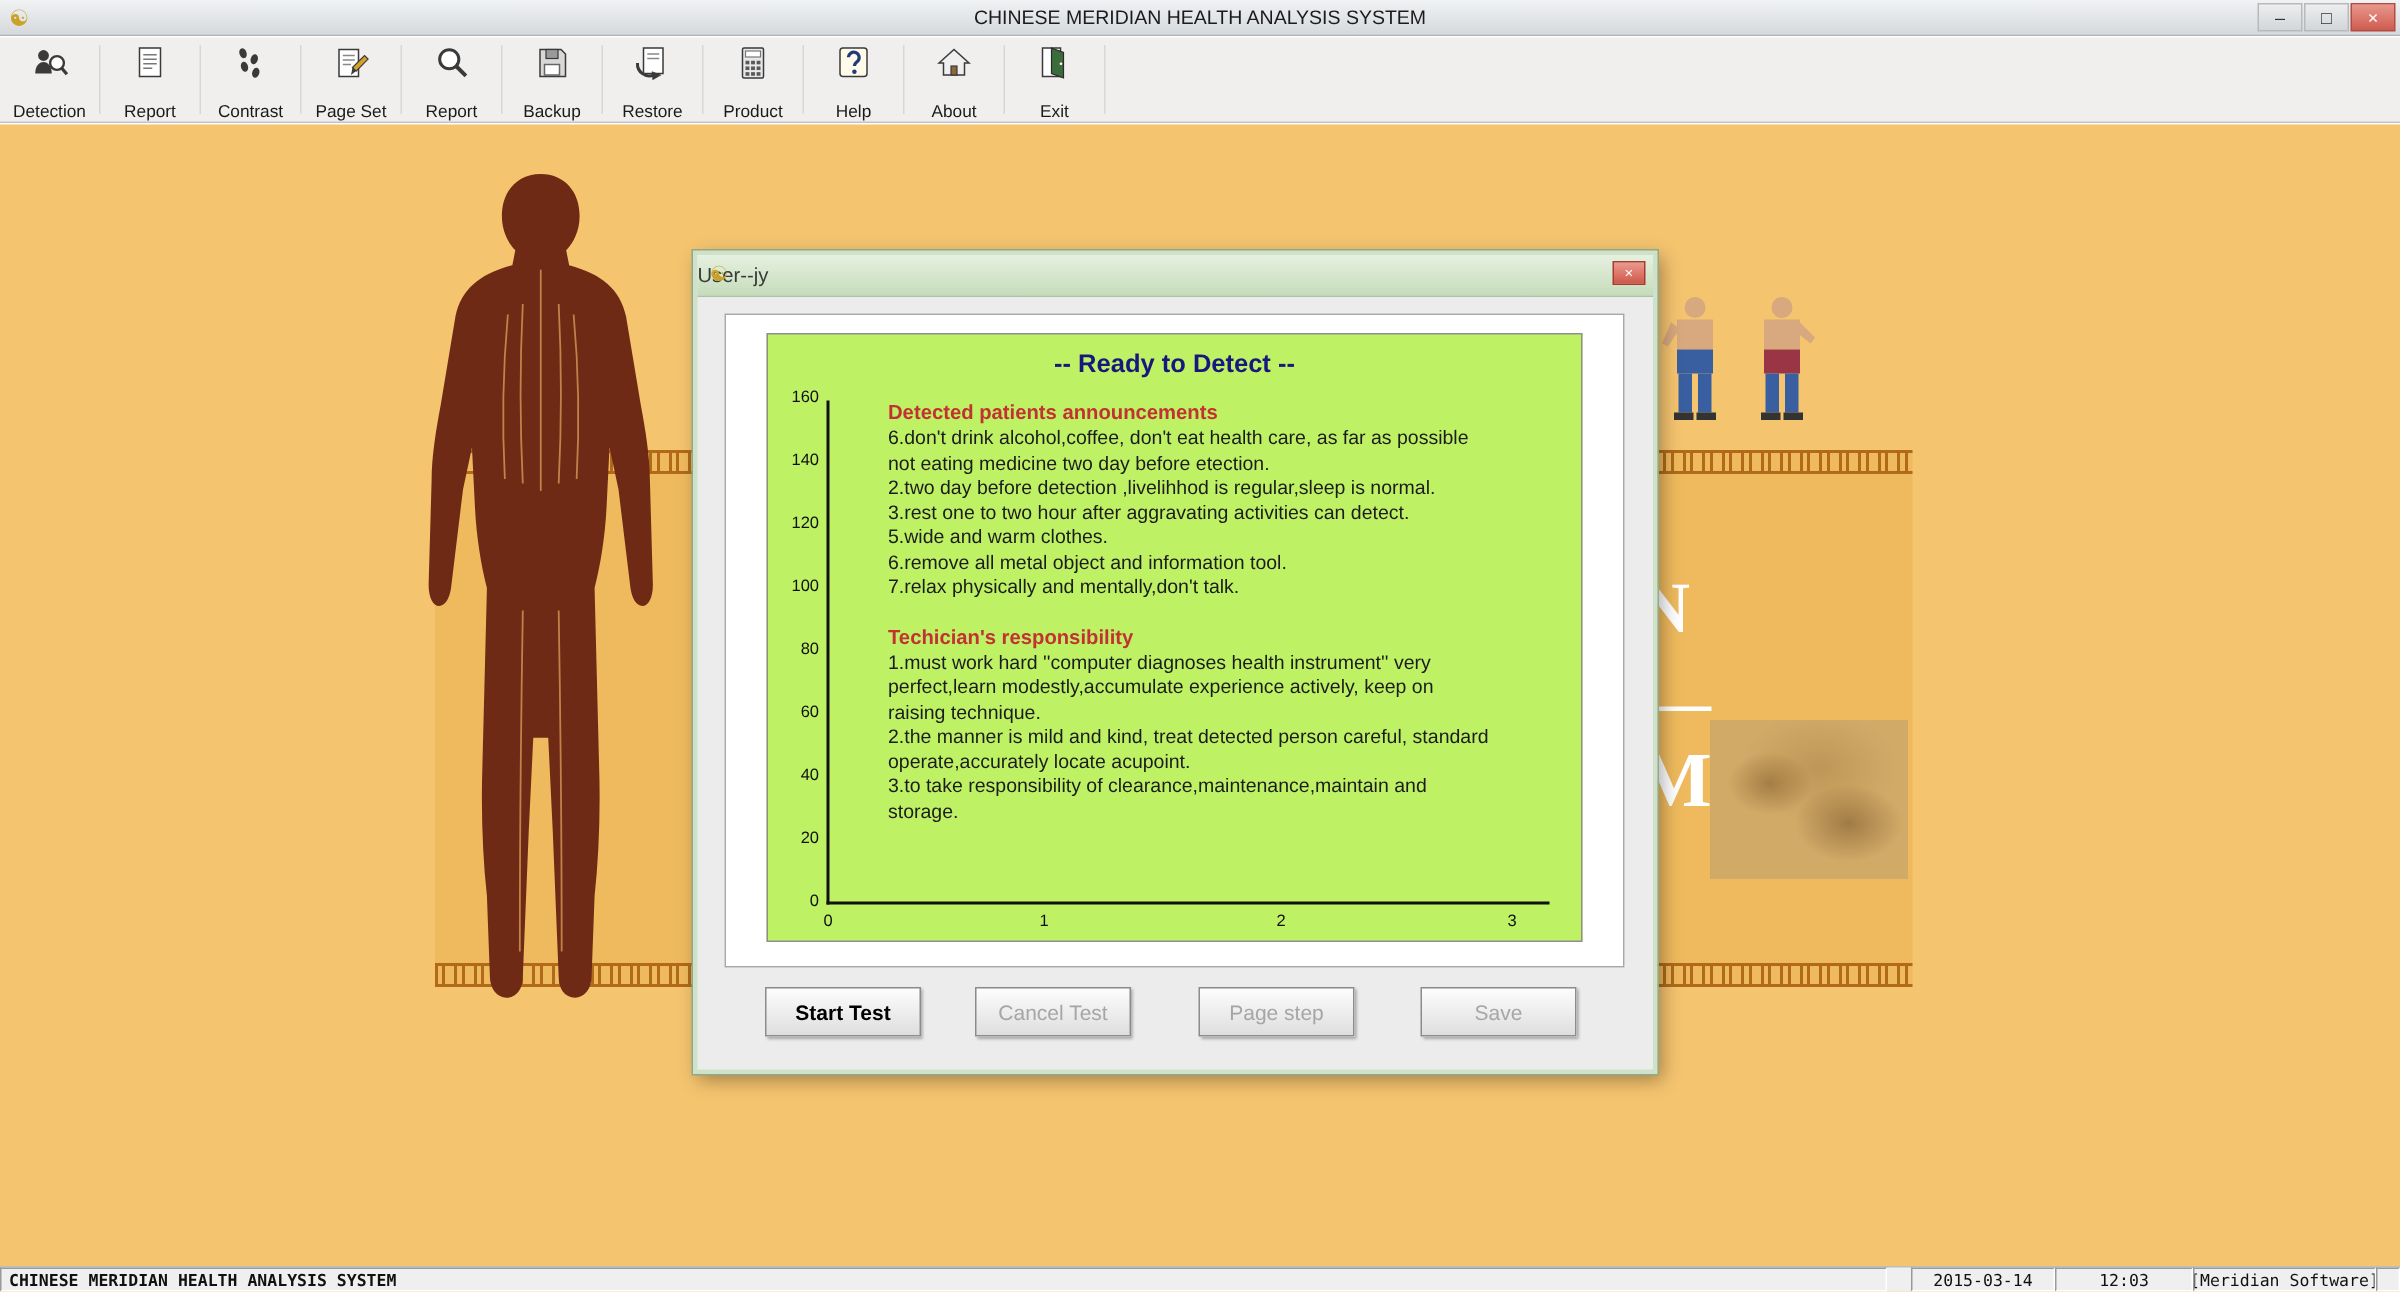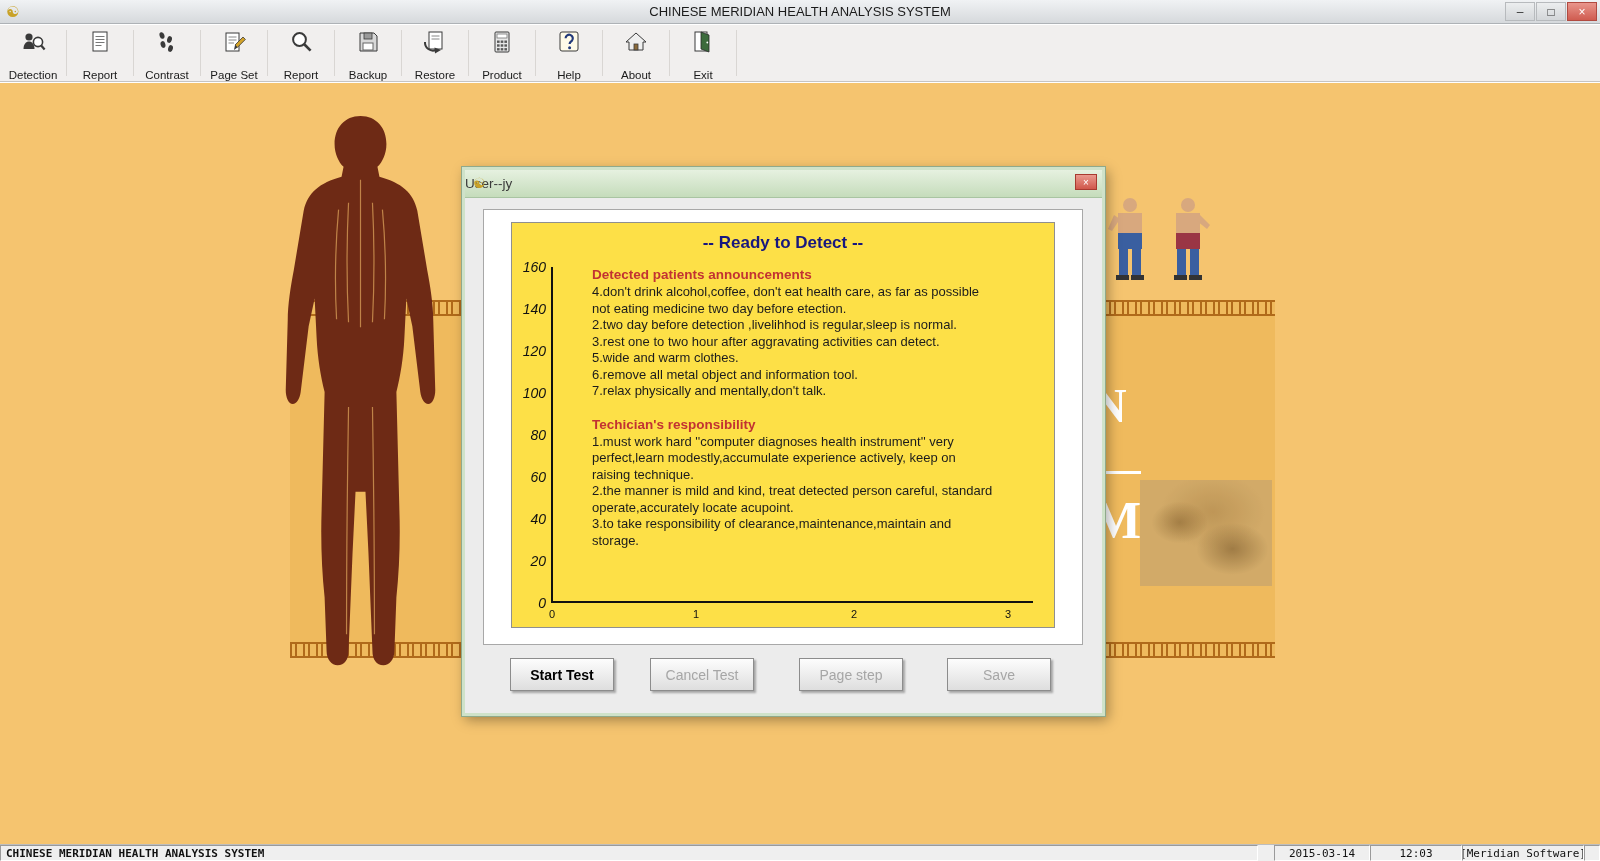--- a/index.html
+++ b/index.html
@@ -65,26 +65,26 @@
   .dlg-icon { position:absolute; left:8px; top:5px; font-family:"DejaVu Sans",sans-serif;
     font-size:14px; color:#c9a227; }
   .dlg-title { flex:1; text-align:left; font-size:13.5px; color:#3a3a3a; }
   .dlg-close { position:absolute; right:5px; top:4px; width:22px; height:16px;
     background:linear-gradient(#ea9a8e,#d0574b); border:1px solid #a83a30; color:#fff;
     font-size:10px; display:flex; align-items:center; justify-content:center; cursor:default; }
 
   .panel { position:absolute; left:18px; top:39px; width:600px; height:436px;
     background:#fff; border:1px solid #a8a8a8; }
   .frame { position:absolute; left:27px; top:12px; right:27px; bottom:16px;
-    border:1px solid #8f8f8f; background:#fde047; }
+    border:1px solid #8f8f8f; background:#bef264; }
   .ready-heading { text-align:center; margin-top:10px; font-size:17px; font-weight:bold; color:#17177f; }
 
   .yaxis { position:absolute; left:39px; top:44px; width:2px; height:336px; background:#111; }
   .xaxis { position:absolute; left:39px; top:378px; width:482px; height:2px; background:#111; }
-  .ytick { position:absolute; left:4px; width:30px; text-align:right; font-size:14px; color:#111;font-style:italic; }
+  .ytick { position:absolute; left:4px; width:30px; text-align:right; font-size:11px; color:#111; }
   .xtick { position:absolute; top:385px; width:20px; text-align:center; font-size:11px; color:#111; }
 
   .textblock { position:absolute; left:80px; top:44px; width:404px; }
   .sec-title { color:#c23232; font-size:13.5px; font-weight:bold; margin-bottom:2px; }
   .sec-title.second { margin-top:17px; }
   .sec-line { font-size:13px; line-height:16.5px; color:#1c1c1c; }
 
   .dbtn { position:absolute; top:488px; width:104px; height:33px; font-size:14px;
     font-family:"Liberation Sans","DejaVu Sans",sans-serif;
     background:linear-gradient(#fdfdfd,#dedede); border:1px solid #8c8c8c;
@@ -350,21 +350,21 @@
           <span class="ytick" style="top:330px">20</span>
           <span class="ytick" style="top:372px">0</span>
 
           <span class="xtick" style="left:30px">0</span>
           <span class="xtick" style="left:174px">1</span>
           <span class="xtick" style="left:332px">2</span>
           <span class="xtick" style="left:486px">3</span>
 
           <div class="textblock">
             <div class="sec-title">Detected patients announcements</div>
-            <div class="sec-line">4.don't drink alcohol,coffee, don't eat health care, as far as possible not eating medicine two day before etection.</div>
+            <div class="sec-line">6.don't drink alcohol,coffee, don't eat health care, as far as possible not eating medicine two day before etection.</div>
             <div class="sec-line">2.two day before detection ,livelihhod is regular,sleep is normal.</div>
             <div class="sec-line">3.rest one to two hour after aggravating activities can detect.</div>
             <div class="sec-line">5.wide and warm clothes.</div>
             <div class="sec-line">6.remove all metal object and information tool.</div>
             <div class="sec-line">7.relax physically and mentally,don't talk.</div>
 
             <div class="sec-title second">Techician's responsibility</div>
             <div class="sec-line">1.must work hard ''computer diagnoses health instrument'' very perfect,learn modestly,accumulate experience actively, keep on raising technique.</div>
             <div class="sec-line">2.the manner is mild and kind, treat detected person careful, standard operate,accurately locate acupoint.</div>
             <div class="sec-line">3.to take responsibility of clearance,maintenance,maintain and storage.</div>

